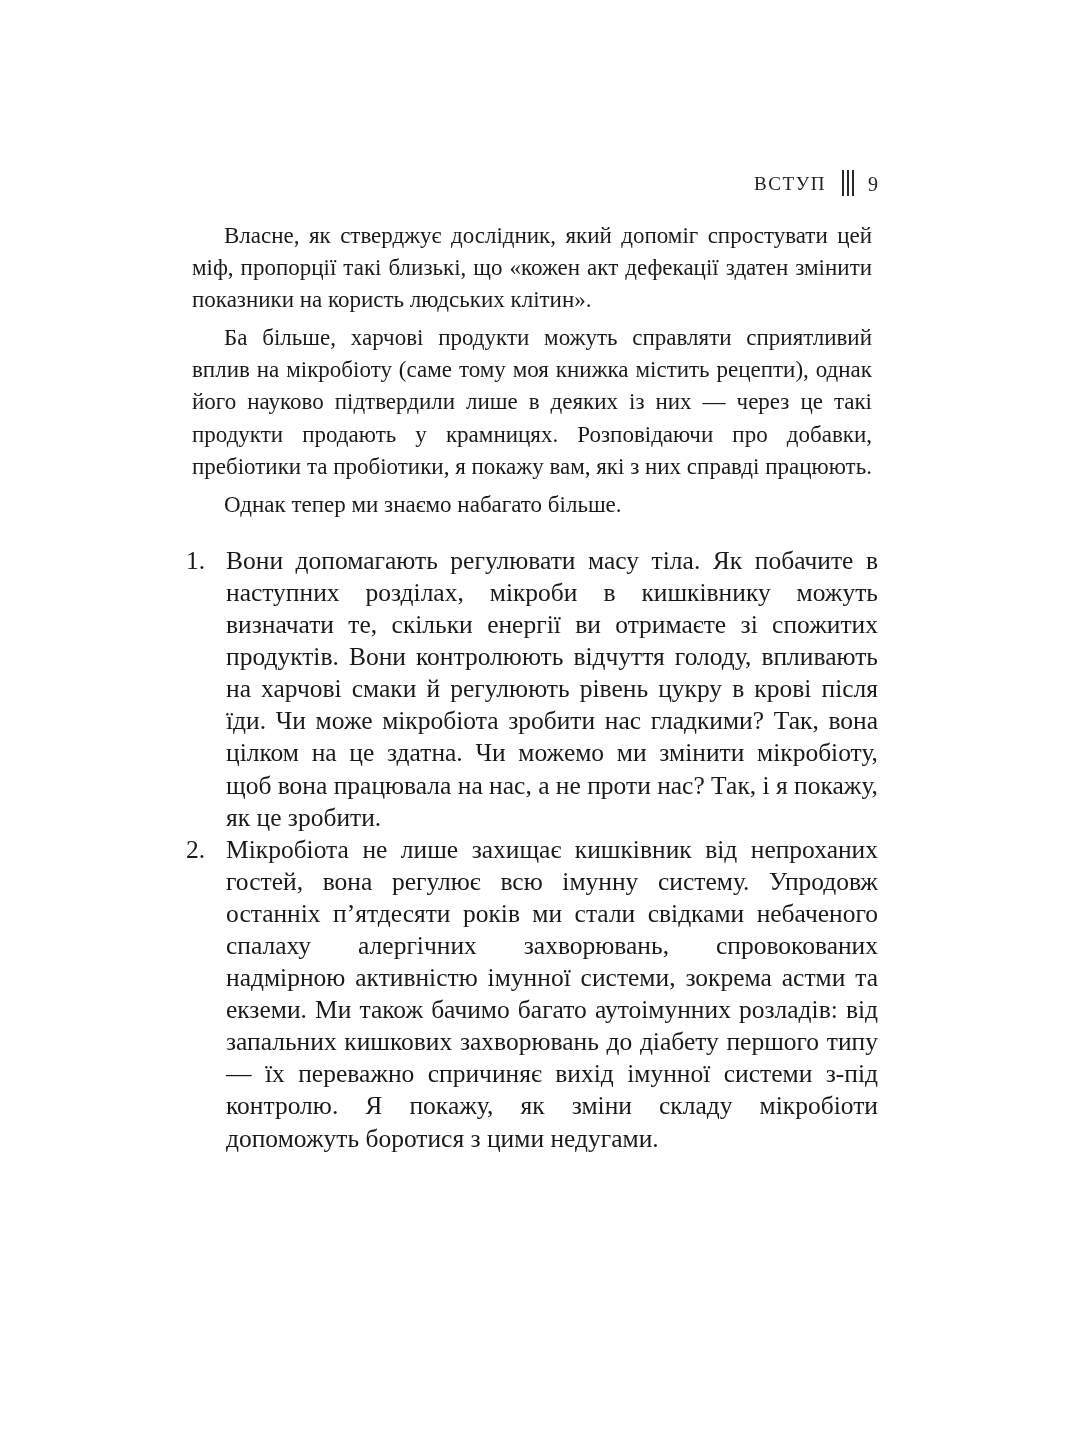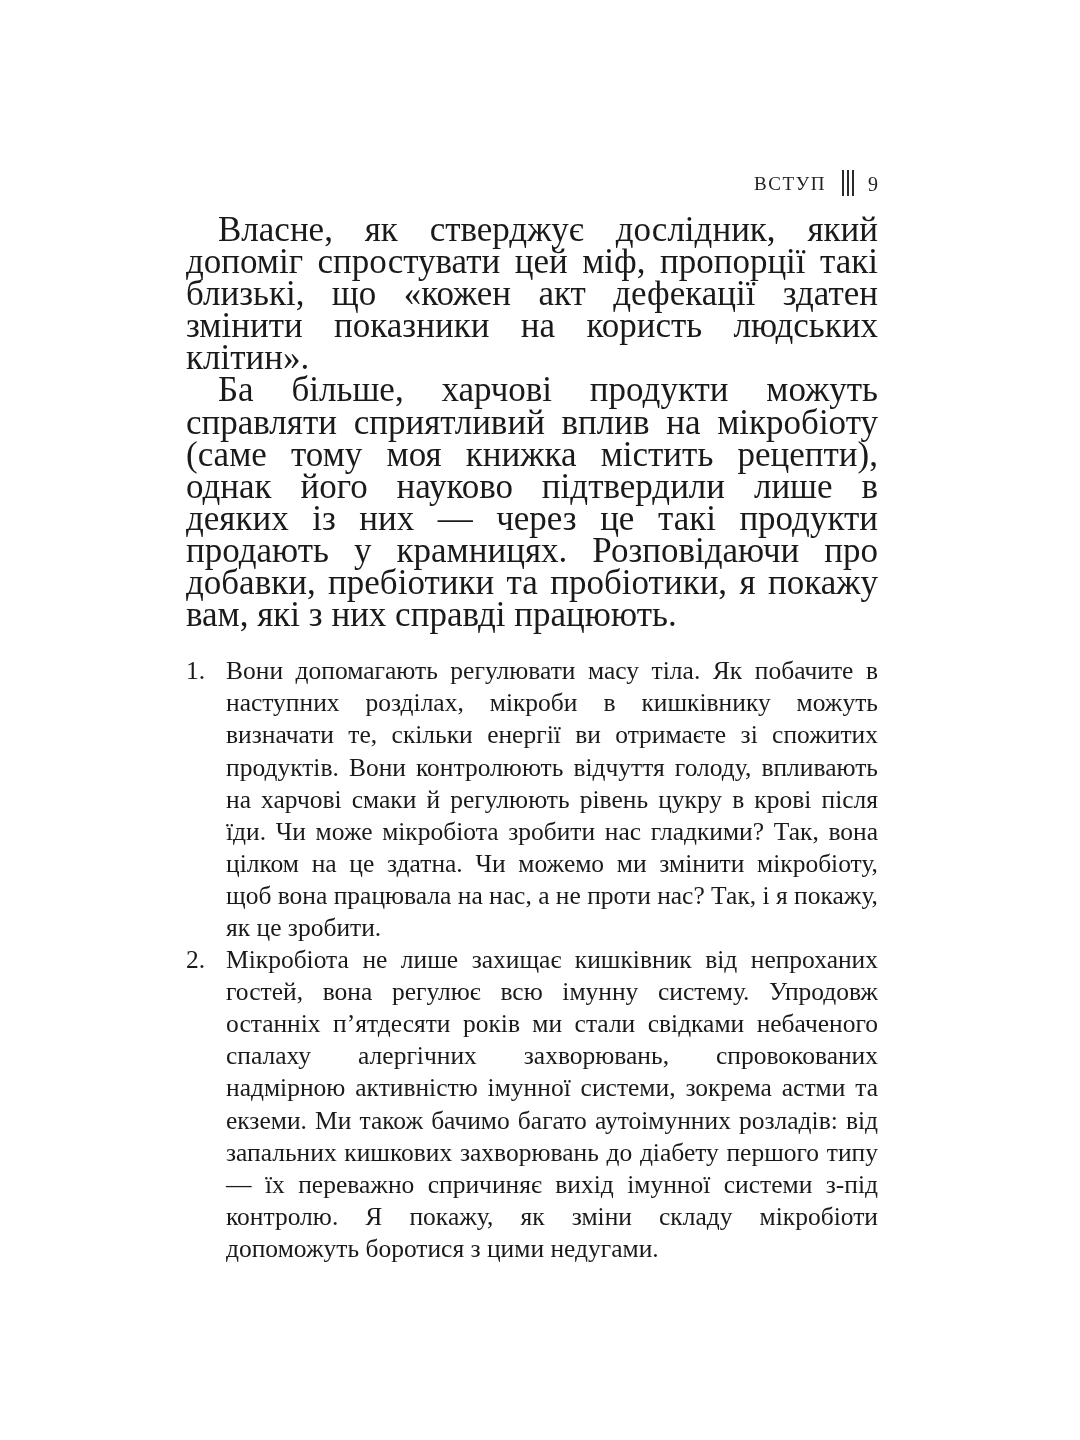--- a/index.html
+++ b/index.html
@@ -62,22 +62,22 @@
 
   
   .text-column {
     position: absolute;
     top: 214px;
     left: 186px;
     width: 692px;
   }
 
   p.para {
-    margin: 0;
-    font-size: 35px;
+    margin: 6px;
+    font-size: 23px;
     line-height: 32.1px;
     text-align: justify;
     text-indent: 32px;
     text-justify: inter-word;
     hyphens: manual;
   }
 
   
   ol.numbered-list {
     margin: 24px 0 0 0;
@@ -119,20 +119,21 @@
         <i></i>
         <i></i>
     </span>
     <span class="folio">9</span>
   </div>
 
   <div class="text-column">
 
     <p class="para">Власне, як стверджує дослідник, який допоміг спростувати цей міф, пропорції такі близькі, що «кожен акт дефекації здатен змінити показники на користь людських клітин».</p>
     <p class="para">Ба більше, харчові продукти можуть справляти сприятливий вплив на мікробіоту (саме тому моя книжка містить рецепти), однак його науково підтвердили лише в деяких із них — через це такі продукти продають у крамницях. Розповідаючи про добавки, пребіотики та пробіотики, я покажу вам, які з них справді працюють.</p>
+    <p class="para">Однак тепер ми знаємо набагато більше.</p>
 
     <ol class="numbered-list">
       <li>
         <span class="marker">1.</span>
         <span class="item-text">Вони допомагають регулювати масу тіла. Як побачите в наступних розділах, мікроби в кишківнику можуть визначати те, скільки енергії ви отримаєте зі спожитих продуктів. Вони контролюють відчуття голоду, впливають на харчові смаки й регулюють рівень цукру в крові після їди. Чи може мікробіота зробити нас гладкими? Так, вона цілком на це здатна. Чи можемо ми змінити мікробіоту, щоб вона працювала на нас, а не проти нас? Так, і я покажу, як це зробити.</span>
       </li>
       <li>
         <span class="marker">2.</span>
         <span class="item-text">Мікробіота не лише захищає кишківник від непроханих гостей, вона регулює всю імунну систему. Упродовж останніх п’ятдесяти років ми стали свідками небаченого спалаху алергічних захворювань, спровокованих надмірною активністю імунної системи, зокрема астми та екземи. Ми також бачимо багато аутоімунних розладів: від запальних кишкових захворювань до діабету першого типу — їх переважно спричиняє вихід імунної системи з-під контролю. Я покажу, як зміни складу мікробіоти допоможуть боротися з цими недугами.</span>
       </li>

